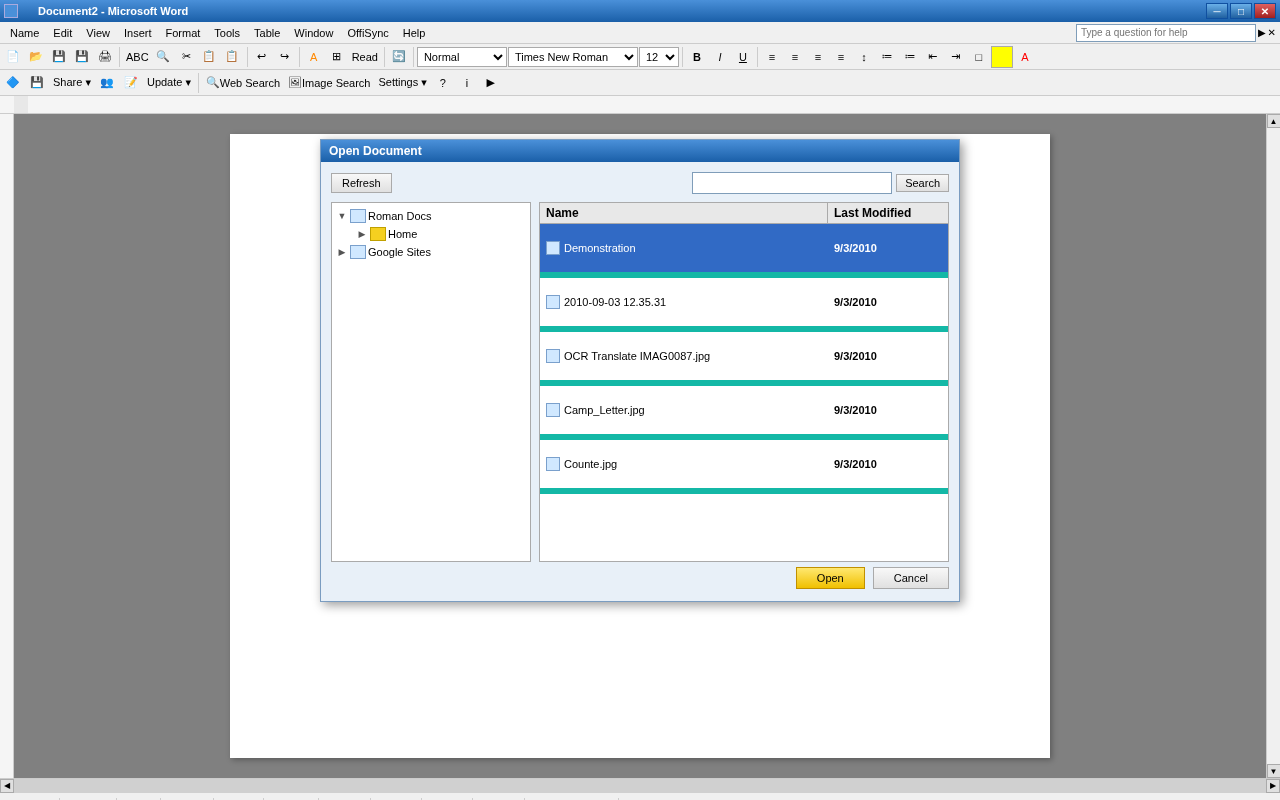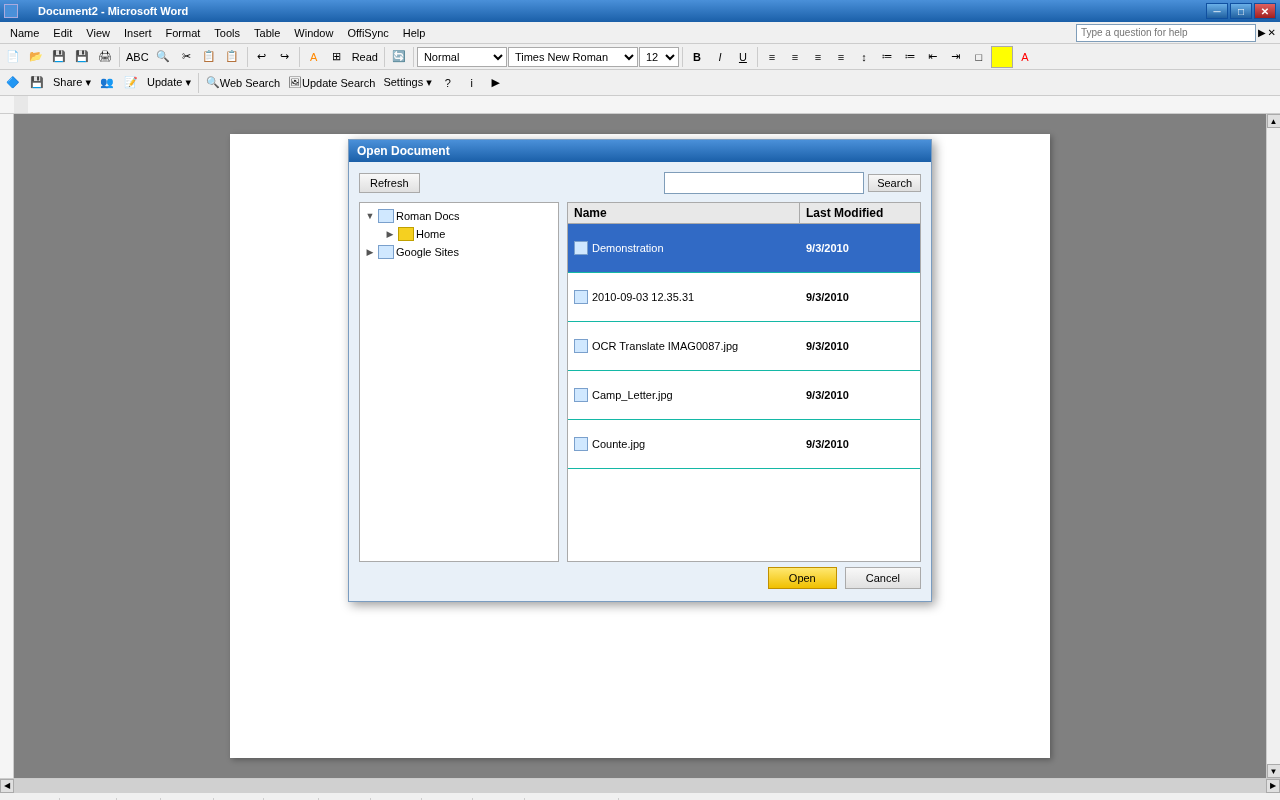--- a/index.html
+++ b/index.html
@@ -173,21 +173,21 @@
       top: 0; left: 0; right: 0; bottom: 0;
       display: flex;
       align-items: center;
       justify-content: center;
       pointer-events: none;
     }
     .dialog {
       background: #e8f0f8;
       border: 1px solid #7a9cc0;
       box-shadow: 3px 3px 10px rgba(0,0,0,0.4);
-      width: 584px;
+      width: 640px;
       pointer-events: all;
       position: relative;
       top: -30px;
     }
     .dialog-title {
       background: linear-gradient(to bottom, #4a90d9, #1a5fa8);
       color: white;
       font-size: 12px;
       font-weight: bold;
       padding: 4px 8px;
@@ -271,21 +271,21 @@
       background: #e8e8e8;
       border-bottom: 1px solid #aaa;
       font-size: 12px;
       font-weight: bold;
     }
     .file-col-name { flex: 1; padding: 3px 6px; border-right: 1px solid #aaa; }
     .file-col-modified { width: 120px; padding: 3px 6px; }
     .file-row {
       display: flex;
       align-items: center;
-      border-bottom: 1px solid #14b8a6;
+      border-bottom: 6px solid #14b8a6;
       cursor: pointer;
       font-size: 11px;
     }
     .file-row.selected { background: #316ac5; color: white; }
     .file-row-name { flex: 1; padding: 2px 6px; display: flex; align-items: center; gap: 4px; }
     .file-row-modified { width: 120px; padding: 18px 6px; font-weight: bold; }
     .file-icon-small {
       width: 14px; height: 14px;
       background: #d0e8ff;
       border: 1px solid #7aa0cc;
@@ -429,21 +429,21 @@
   <button class="tb-btn">
     <span>Update ▾</span>
   </button>
   <div class="tb-sep"></div>
   <button class="tb-btn">
     <span>🔍</span>
     <span>Web Search</span>
   </button>
   <button class="tb-btn">
     <span>🖼</span>
-    <span>Update Search</span>
+    <span>Image Search</span>
   </button>
   <button class="tb-btn">
     <span>Settings ▾</span>
   </button>
   <button class="tb-btn">?</button>
   <button class="tb-btn">ℹ</button>
   <button class="tb-btn">▶</button>
 </div>
 
 <div class="ruler">

